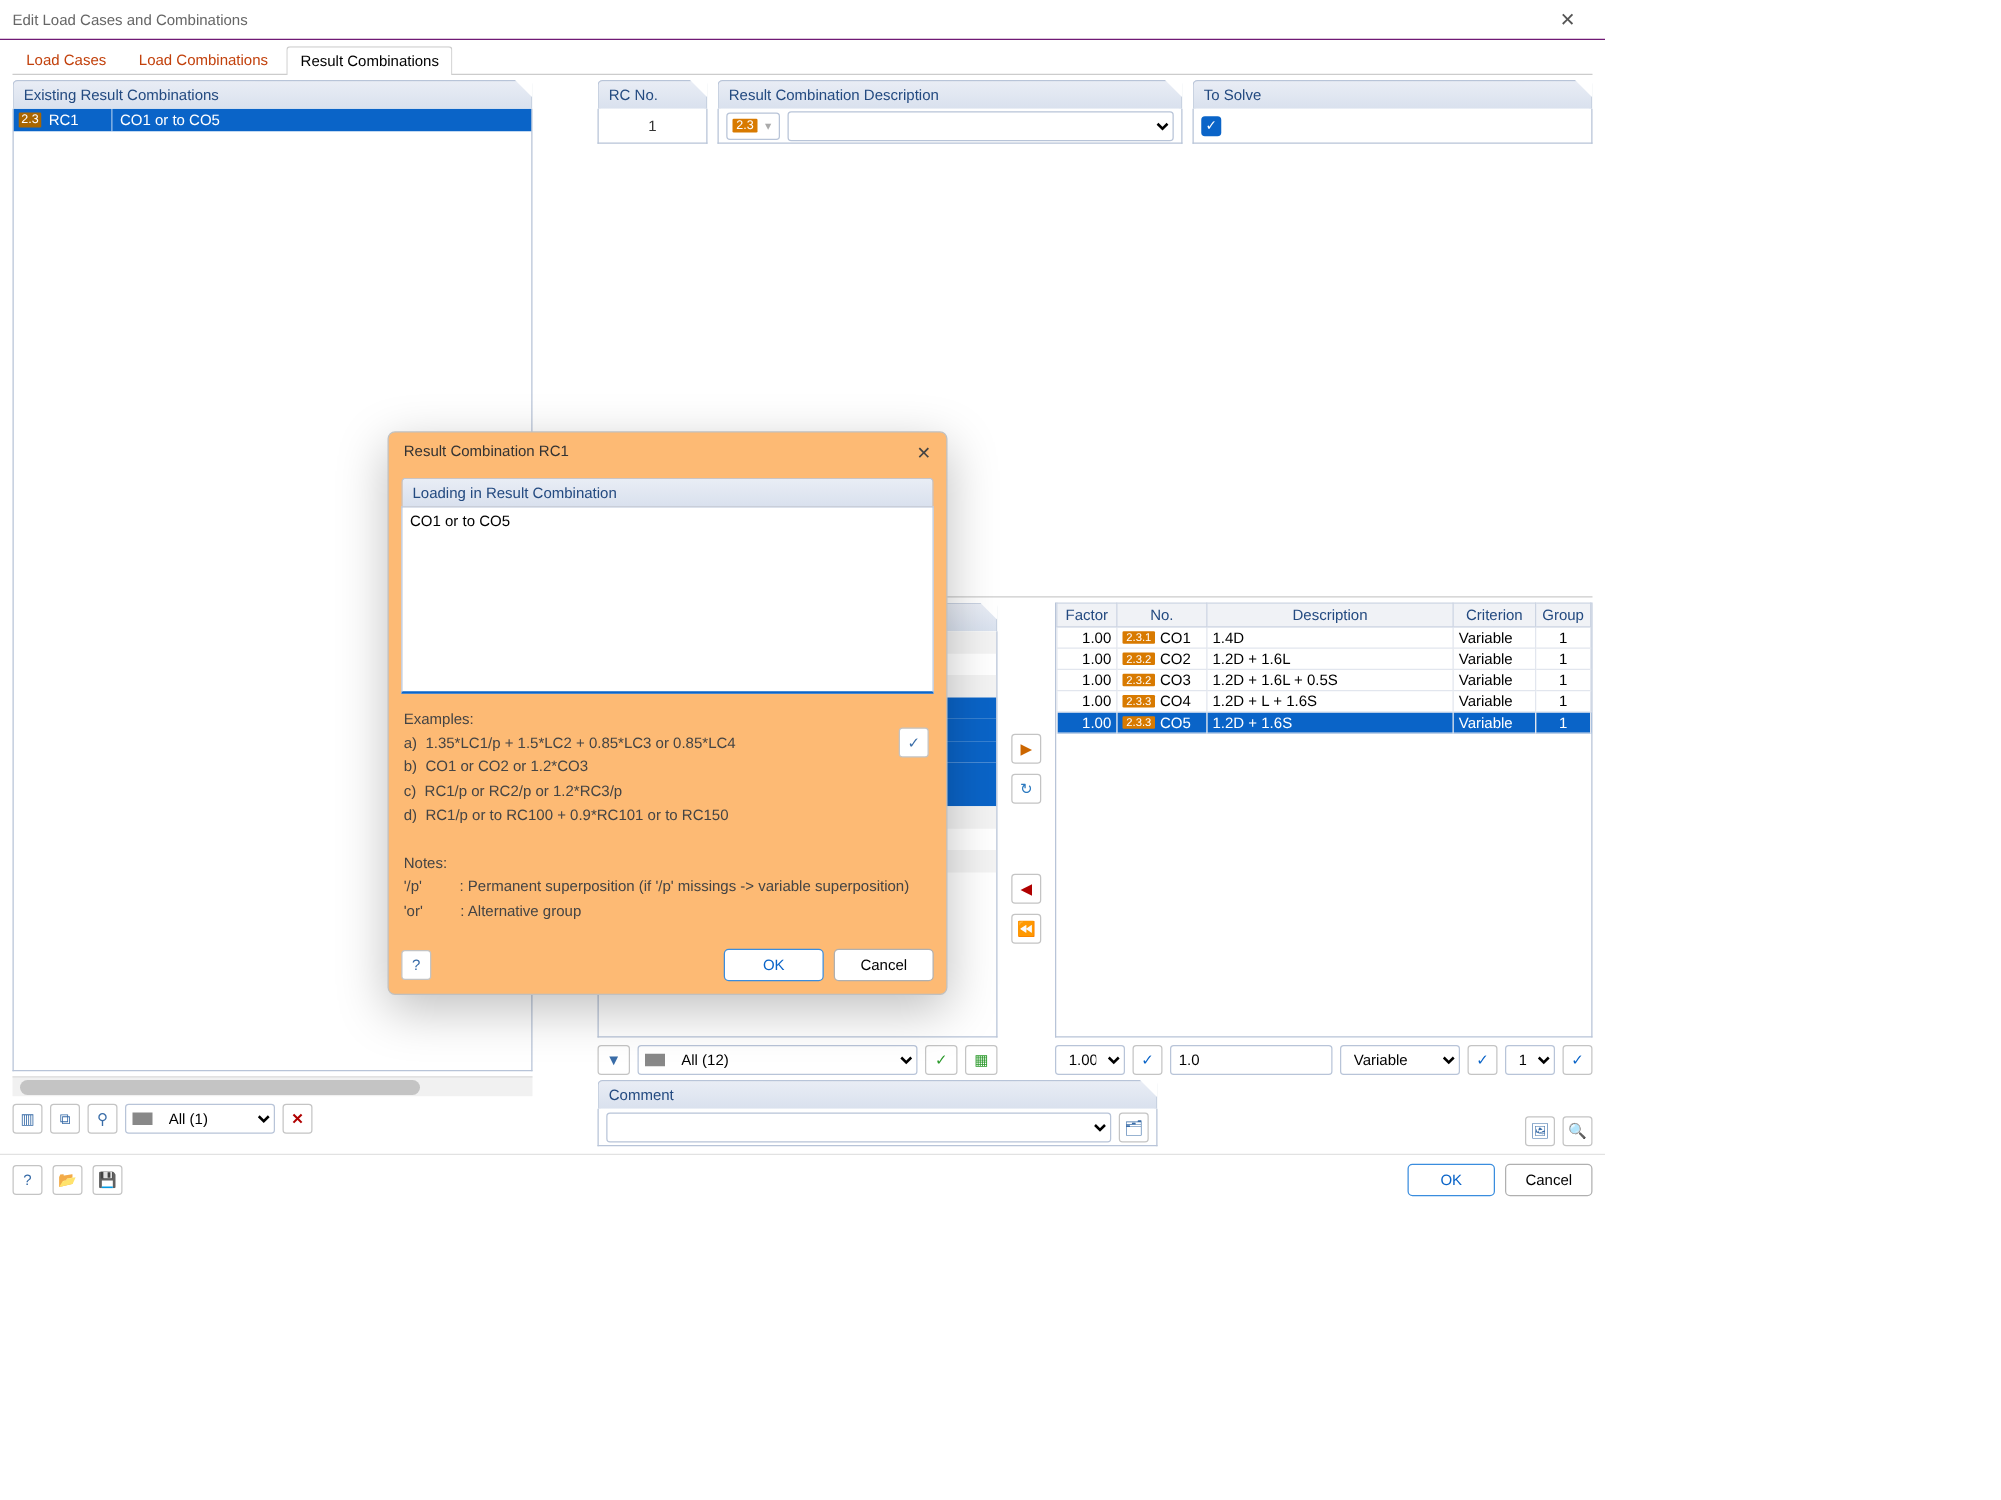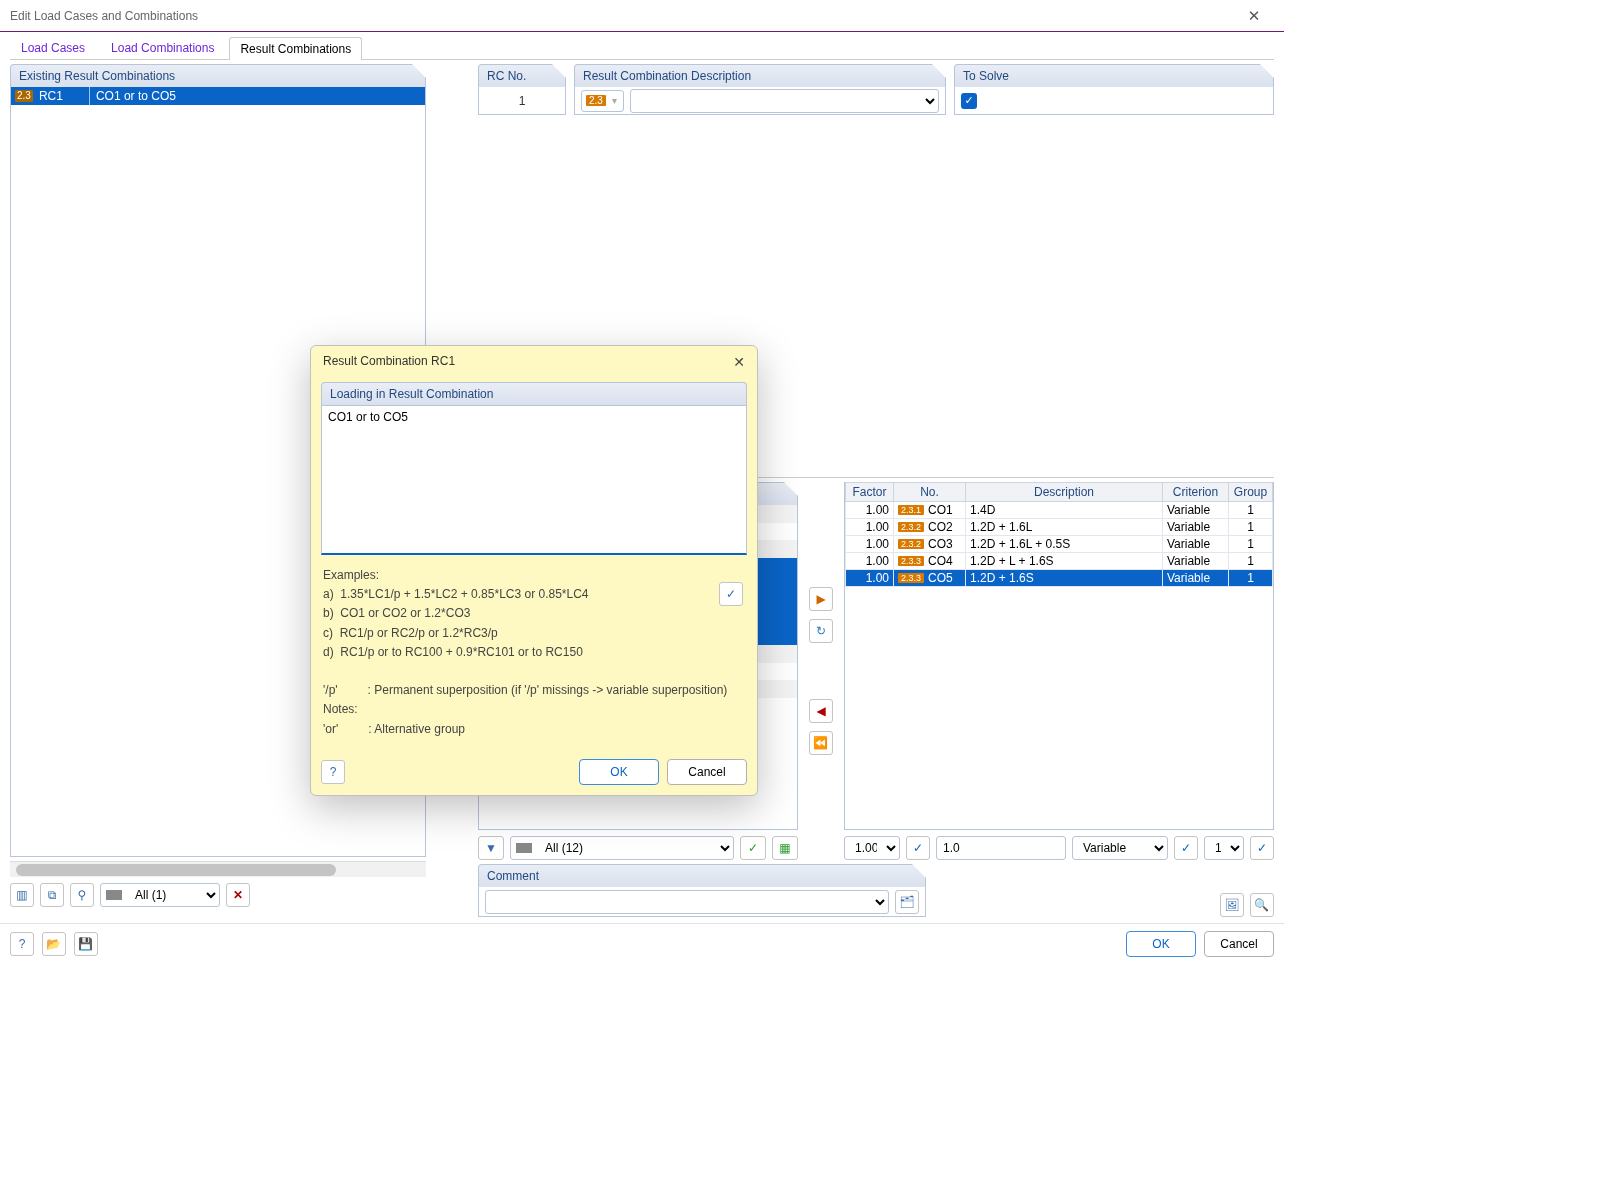--- a/index.html
+++ b/index.html
@@ -4,21 +4,21 @@
 <style>
   * { box-sizing: border-box; font-family: "Segoe UI", Arial, sans-serif; font-size: 12px; }
   body { margin: 0; background: #fff; }
   .window { width: 1284px; height: 963px; background: #fff; display:flex; flex-direction:column; position:relative; }
   
   .titlebar { height:32px; display:flex; align-items:center; padding:0 10px; color:#666; border-bottom:1px solid #701a75; }
   .titlebar .title { flex:1; }
   .titlebar .close-x { width:40px; text-align:center; color:#555; cursor:pointer; font-size:15px;}
   
   .toptabs { display:flex; gap:4px; padding:4px 10px 0 10px; }
-  .toptab { padding:4px 10px; border:1px solid transparent; border-bottom:none; color:#6d28d9; cursor:pointer; border-radius:3px 3px 0 0; }
+  .toptab { padding:4px 10px; border:1px solid transparent; border-bottom:none; color:#c2410c; cursor:pointer; border-radius:3px 3px 0 0; }
   .toptab.active { background:#fff; border-color:#ccc; color:#000; position:relative; top:1px; box-shadow:0 -1px 0 #fff inset;  }
   .tabstrip-line { border-bottom:1px solid #ccc; margin:0 10px; }
   
   .content { flex:1; display:flex; flex-direction:column; padding:4px 10px 6px 10px; gap:4px; position:relative;justify-content:flex-end; }
   .row { display:flex; gap:8px; }
   .sec-header { background: linear-gradient(#e9edf5,#d9e1ee); color:#234a80; padding:4px 8px; border:1px solid #b8c4d8; border-bottom:none; border-radius:4px 4px 0 0; position:relative; }
   .sec-header.notch::after { content:""; position:absolute; right:-1px; top:-1px; width:14px; height:14px; background:#fff; clip-path: polygon(100% 0,100% 100%,0 0); }
   .panel { border:1px solid #b8c4d8; border-top:none; background:#fff; }
   
   .left-col { display:flex; flex-direction:column; width:438px; }
@@ -99,21 +99,21 @@
   .comment-panel { flex:1; }
   .comment-panel .panel { padding:3px 6px; height:30px; display:flex; align-items:center;}
   .comment-panel select { flex:1; }
   .comment-side { width:340px; display:flex; justify-content:flex-end; gap:6px;}
   
   .footer { height:40px; border-top:1px solid #e2e2e2; display:flex; align-items:center; padding:0 10px; gap:8px;}
   .footer .spacer { flex:1;}
   .btn-std { min-width:70px; height:26px; border:1px solid #b0b0b0; border-radius:4px; background:#fff; cursor:pointer;}
   .btn-std.primary { border-color:#3a8dde; color:#0a64c8;}
   
-  .modal { position:absolute; left:310px; top:345px; width:448px; background:#fef9c3; border:1px solid #c0c0c0; border-radius:6px; box-shadow:0 12px 40px rgba(0,0,0,.25); display:flex; flex-direction:column;}
+  .modal { position:absolute; left:310px; top:345px; width:448px; background:#fdba74; border:1px solid #c0c0c0; border-radius:6px; box-shadow:0 12px 40px rgba(0,0,0,.25); display:flex; flex-direction:column;}
   .modal .mtitle { padding:8px 12px; color:#333; font-size:13px; display:flex;}
   .modal .mtitle .mt { flex:1;}
   .modal .mclose { cursor:pointer; color:#444; font-size:14px;}
   .modal .mbody { padding:4px 10px 6px 10px;}
   .modal .mhdr { background: linear-gradient(#e9edf5,#d9e1ee); color:#234a80; padding:4px 8px; border:1px solid #b8c4d8; border-bottom:none; border-radius:4px 4px 0 0;}
   .modal textarea { width:100%; height:150px; border:1px solid #b8c4d8; resize:none; padding:4px 6px; border-bottom:2px solid #0a64c8;}
   .modal .ex { padding:8px 2px; color:#444; line-height:1.6;}
   .modal .mfooter { display:flex; align-items:center; gap:8px; padding:6px 10px 10px 10px;}
   .modal .mfooter .spacer { flex:1;}
   .modal .validate { position:absolute; right:14px; top:236px; width:24px; height:24px; border:1px solid #c4c4c4; border-radius:3px; background:#fff; display:flex; align-items:center; justify-content:center; color:#3a6da8;}
@@ -391,22 +391,22 @@
       <div class="mhdr">Loading in Result Combination</div>
       <textarea style="">CO1 or to CO5</textarea>
       <div class="validate">✓</div>
       <div class="ex">
         <div>Examples:</div>
         <div>a)&nbsp;&nbsp;1.35*LC1/p + 1.5*LC2 + 0.85*LC3 or 0.85*LC4</div>
         <div>b)&nbsp;&nbsp;CO1 or CO2 or 1.2*CO3</div>
         <div>c)&nbsp;&nbsp;RC1/p or RC2/p or 1.2*RC3/p</div>
         <div>d)&nbsp;&nbsp;RC1/p or to RC100 + 0.9*RC101 or to RC150</div>
         <br>
+        <div>Notes:</div>
         <div>'/p'&nbsp;&nbsp;&nbsp;&nbsp;&nbsp;&nbsp;&nbsp;&nbsp;&nbsp;: Permanent superposition (if '/p' missings -&gt; variable superposition)</div>
-        <div>Notes:</div>
         <div>'or'&nbsp;&nbsp;&nbsp;&nbsp;&nbsp;&nbsp;&nbsp;&nbsp;&nbsp;: Alternative group</div>
       </div>
     </div>
     <div class="mfooter">
       <div class="tb-btn">?</div>
       <div class="spacer"></div>
       <button class="btn-std primary" style="min-width:80px;">OK</button>
       <button class="btn-std" style="min-width:80px;">Cancel</button>
     </div>
   </div>

